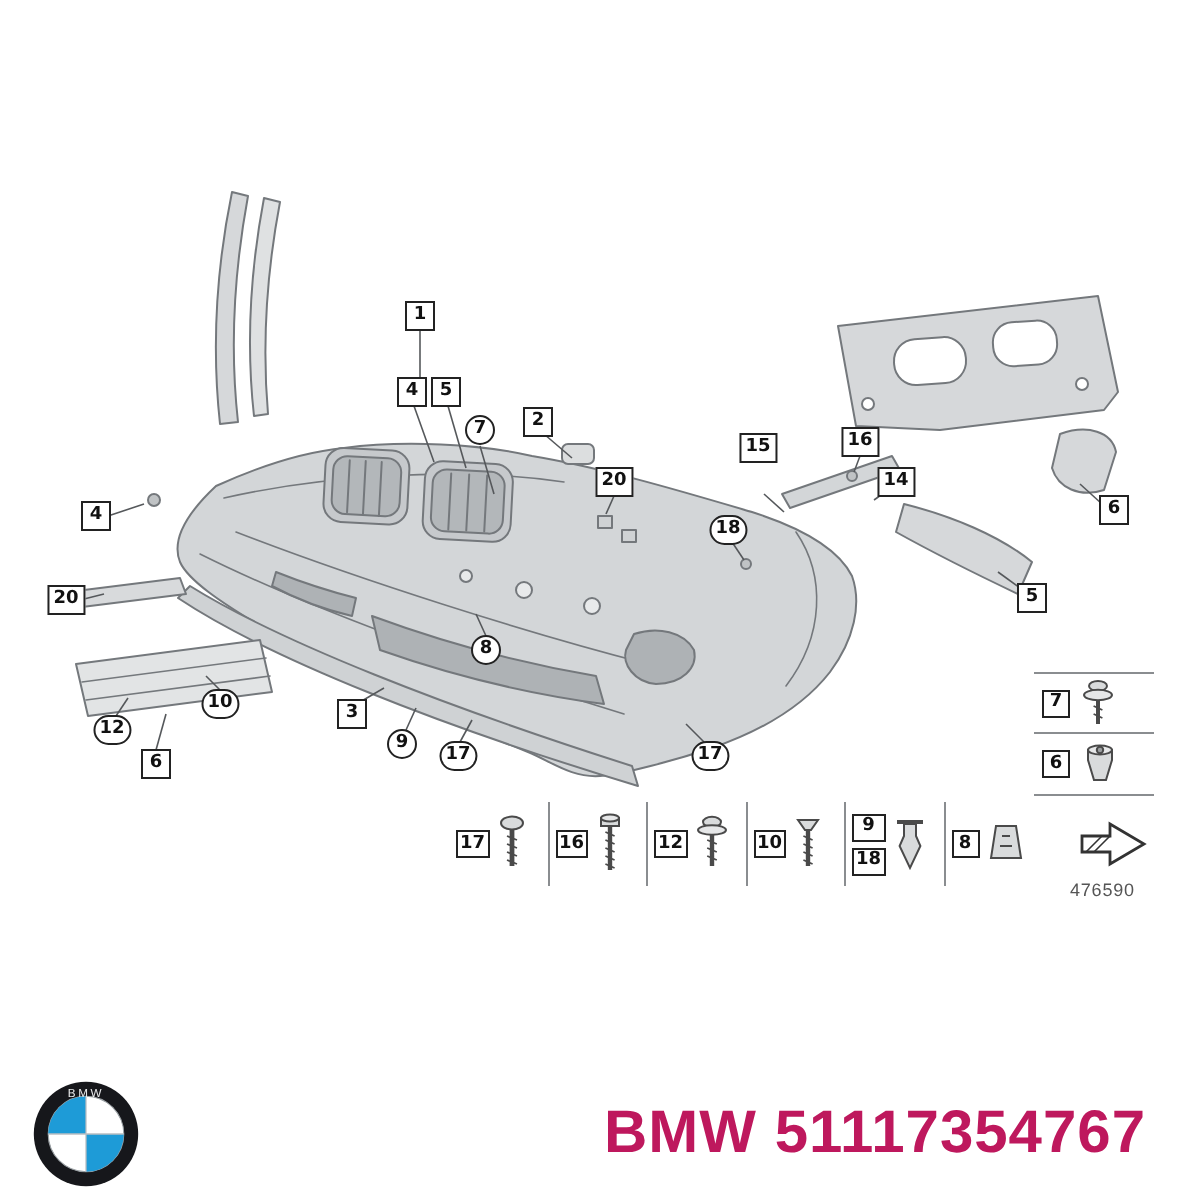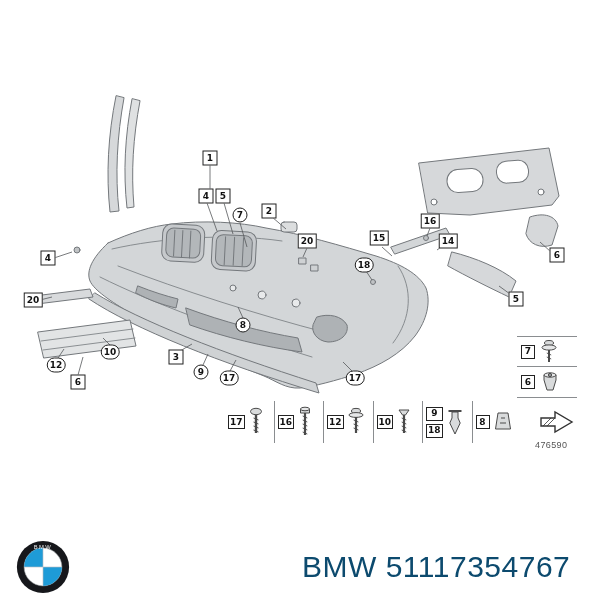--- a/index.html
+++ b/index.html
@@ -27,22 +27,22 @@
   .stable{position:absolute;left:517px;top:336px;width:60px;}
   .srow{display:flex;align-items:center;gap:6px;height:31px;padding:0 4px;
         box-sizing:border-box;border-bottom:1px solid #8a8d90;}
   .srow:first-child{border-top:1px solid #8a8d90;}
   
   .dirbox{position:absolute;left:538px;top:407px;}
   .ref{position:absolute;left:535px;top:440px;width:46px;text-align:left;
        font-size:9px;color:#555;letter-spacing:0.4px;}
   
   .logo{position:absolute;left:16px;top:540px;}
-  .part-title{position:absolute;left:302px;top:550px;font-size:30px;color:#0c4a6e;
-              letter-spacing:0.5px;white-space:nowrap;}
+  .part-title{position:absolute;left:302px;top:550px;font-size:30px;color:#be185d;
+              letter-spacing:0.5px;white-space:nowrap;font-weight:bold;}
 </style>
 </head>
 <body>
 
 <div class="stage">
 
   <svg class="art" width="600" height="470" viewBox="0 0 600 470">
     <g stroke="#74787c" stroke-width="1" fill="none" stroke-linejoin="round" stroke-linecap="round">
 
       <path d="M116,96 C108,135 106,175 110,212 L119,211 C115,175 117,136 124,98 Z" fill="#d6d8da"></path>
@@ -131,21 +131,21 @@
   </svg>
 
   <div class="co" style="left:210px;top:158px">1</div>
   <div class="co" style="left:206px;top:196px">4</div>
   <div class="co" style="left:223px;top:196px">5</div>
   <div class="co r" style="left:240px;top:215px">7</div>
   <div class="co" style="left:269px;top:211px">2</div>
   <div class="co" style="left:307px;top:241px">20</div>
   <div class="co" style="left:430px;top:221px">16</div>
   <div class="co" style="left:448px;top:241px">14</div>
-  <div class="co" style="left:379px;top:238px">15</div>
+  <div class="co" style="left:379px;top:224px">15</div>
   <div class="co r" style="left:364px;top:265px">18</div>
   <div class="co" style="left:557px;top:255px">6</div>
   <div class="co" style="left:516px;top:299px">5</div>
   <div class="co" style="left:48px;top:258px">4</div>
   <div class="co" style="left:33px;top:300px">20</div>
   <div class="co r" style="left:110px;top:352px">10</div>
   <div class="co r" style="left:56px;top:365px">12</div>
   <div class="co" style="left:78px;top:382px">6</div>
   <div class="co" style="left:176px;top:357px">3</div>
   <div class="co r" style="left:201px;top:372px">9</div>

